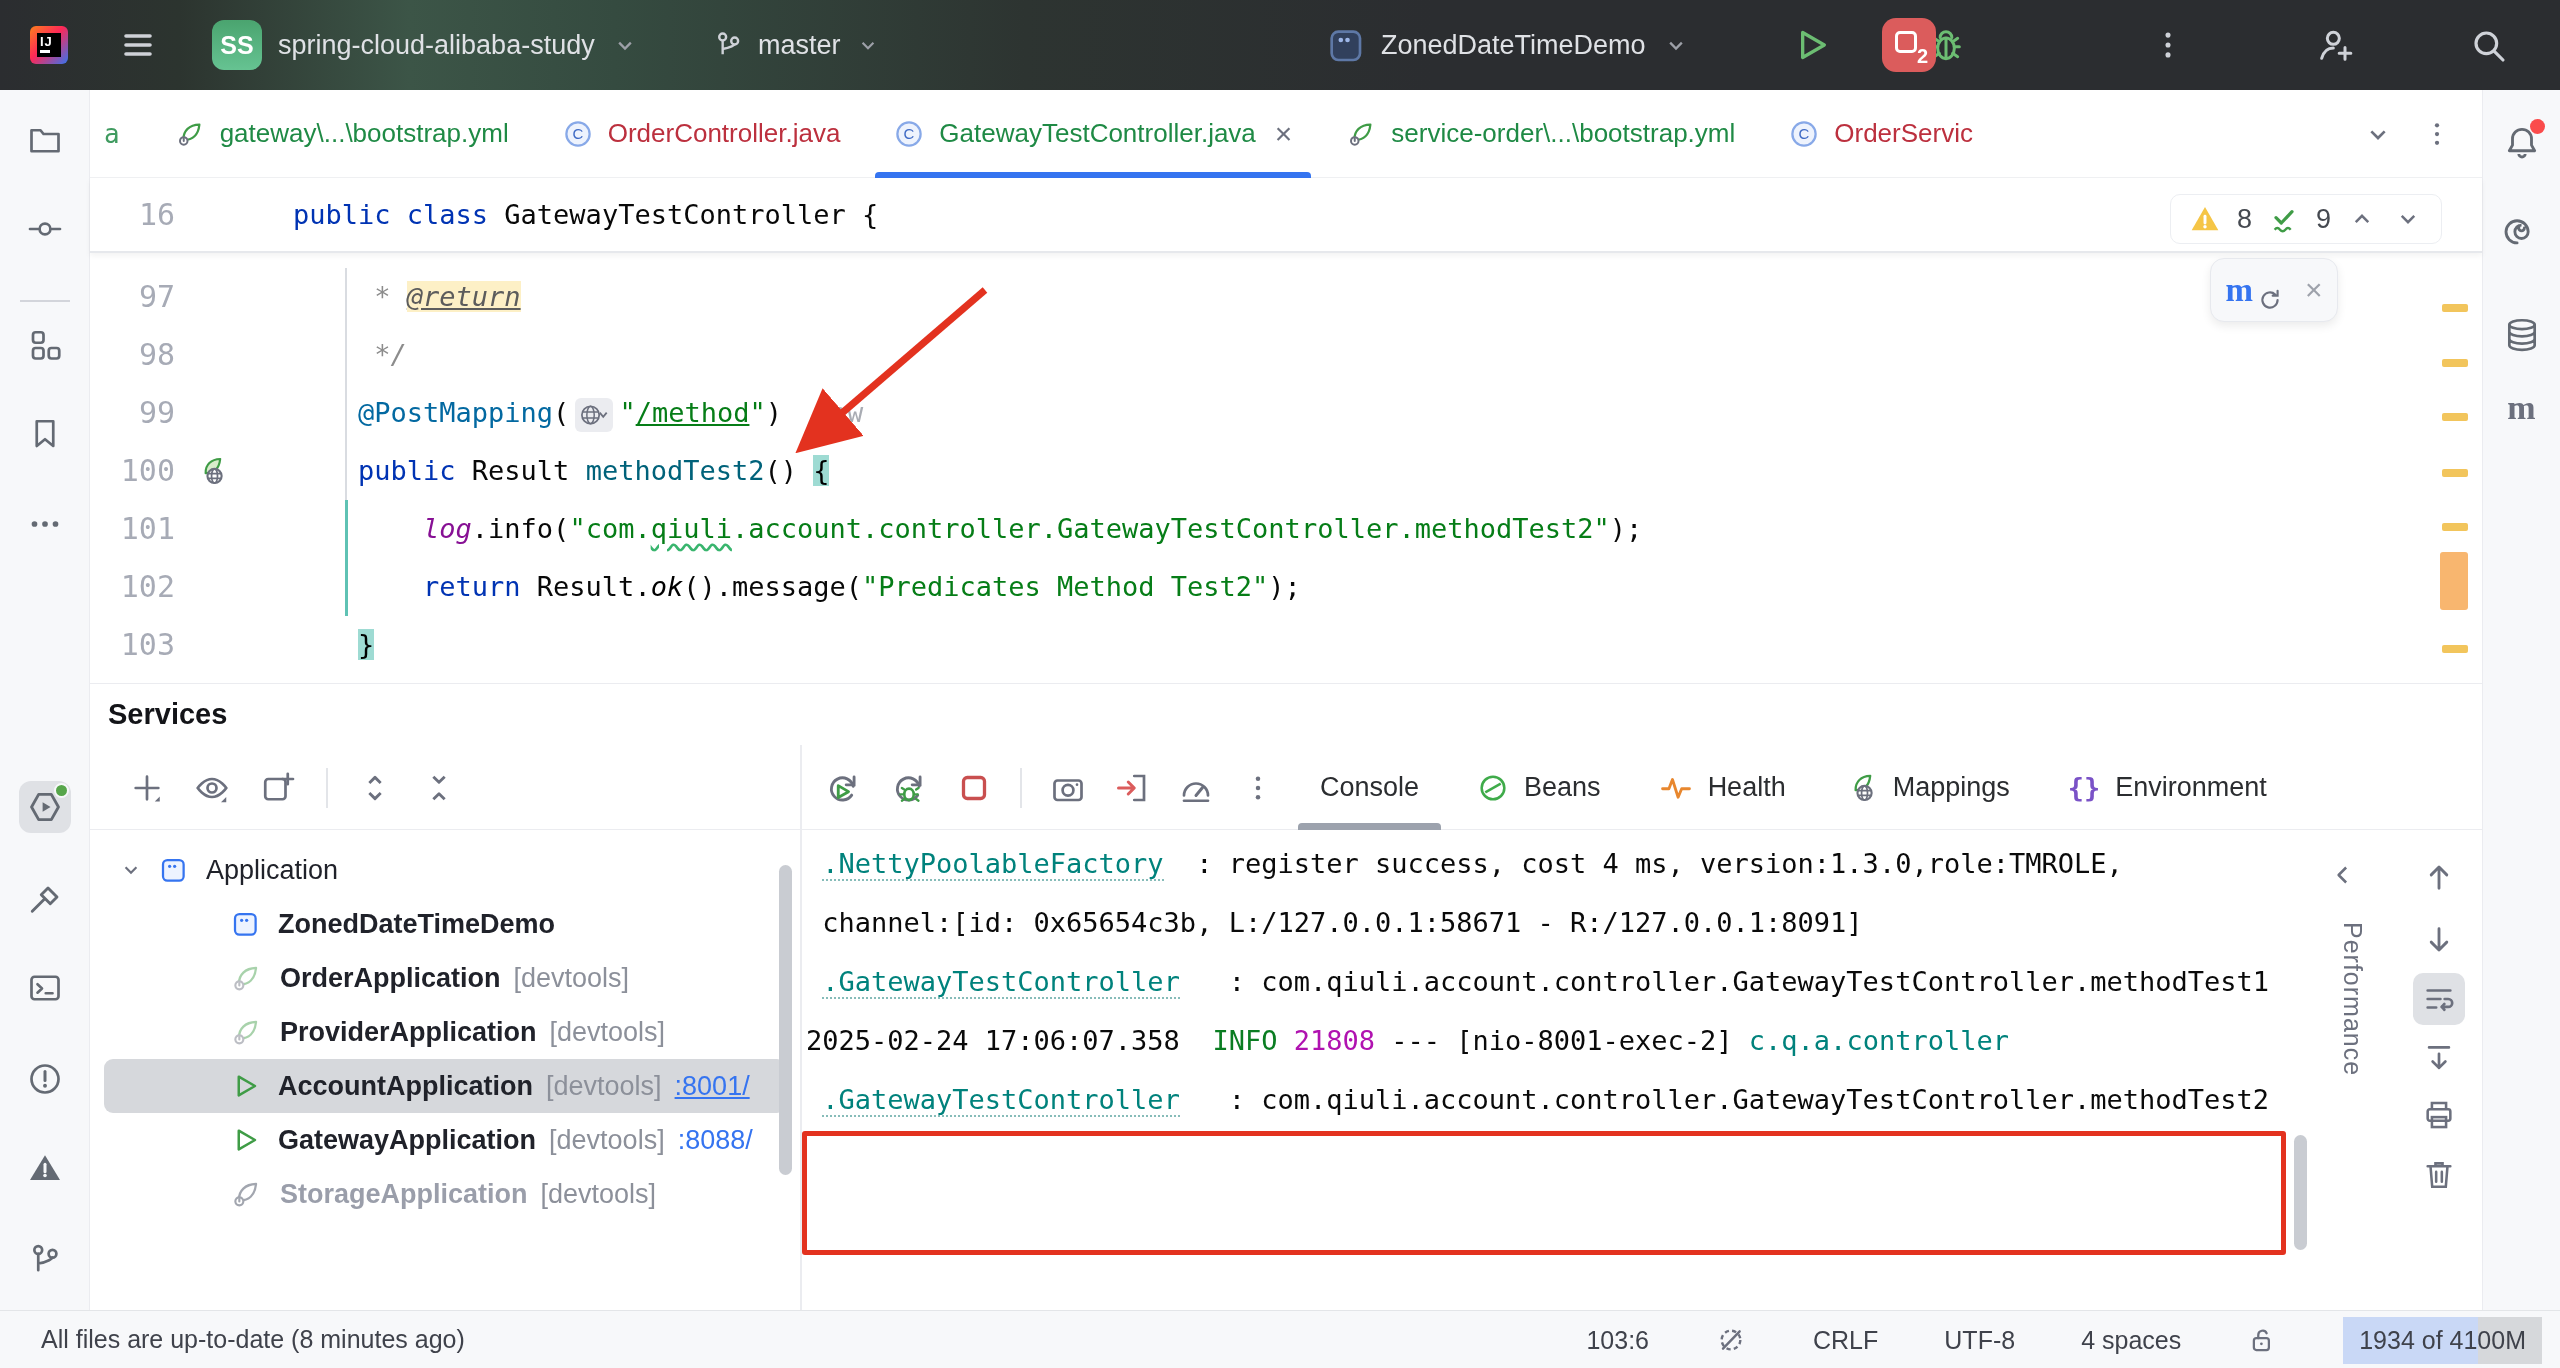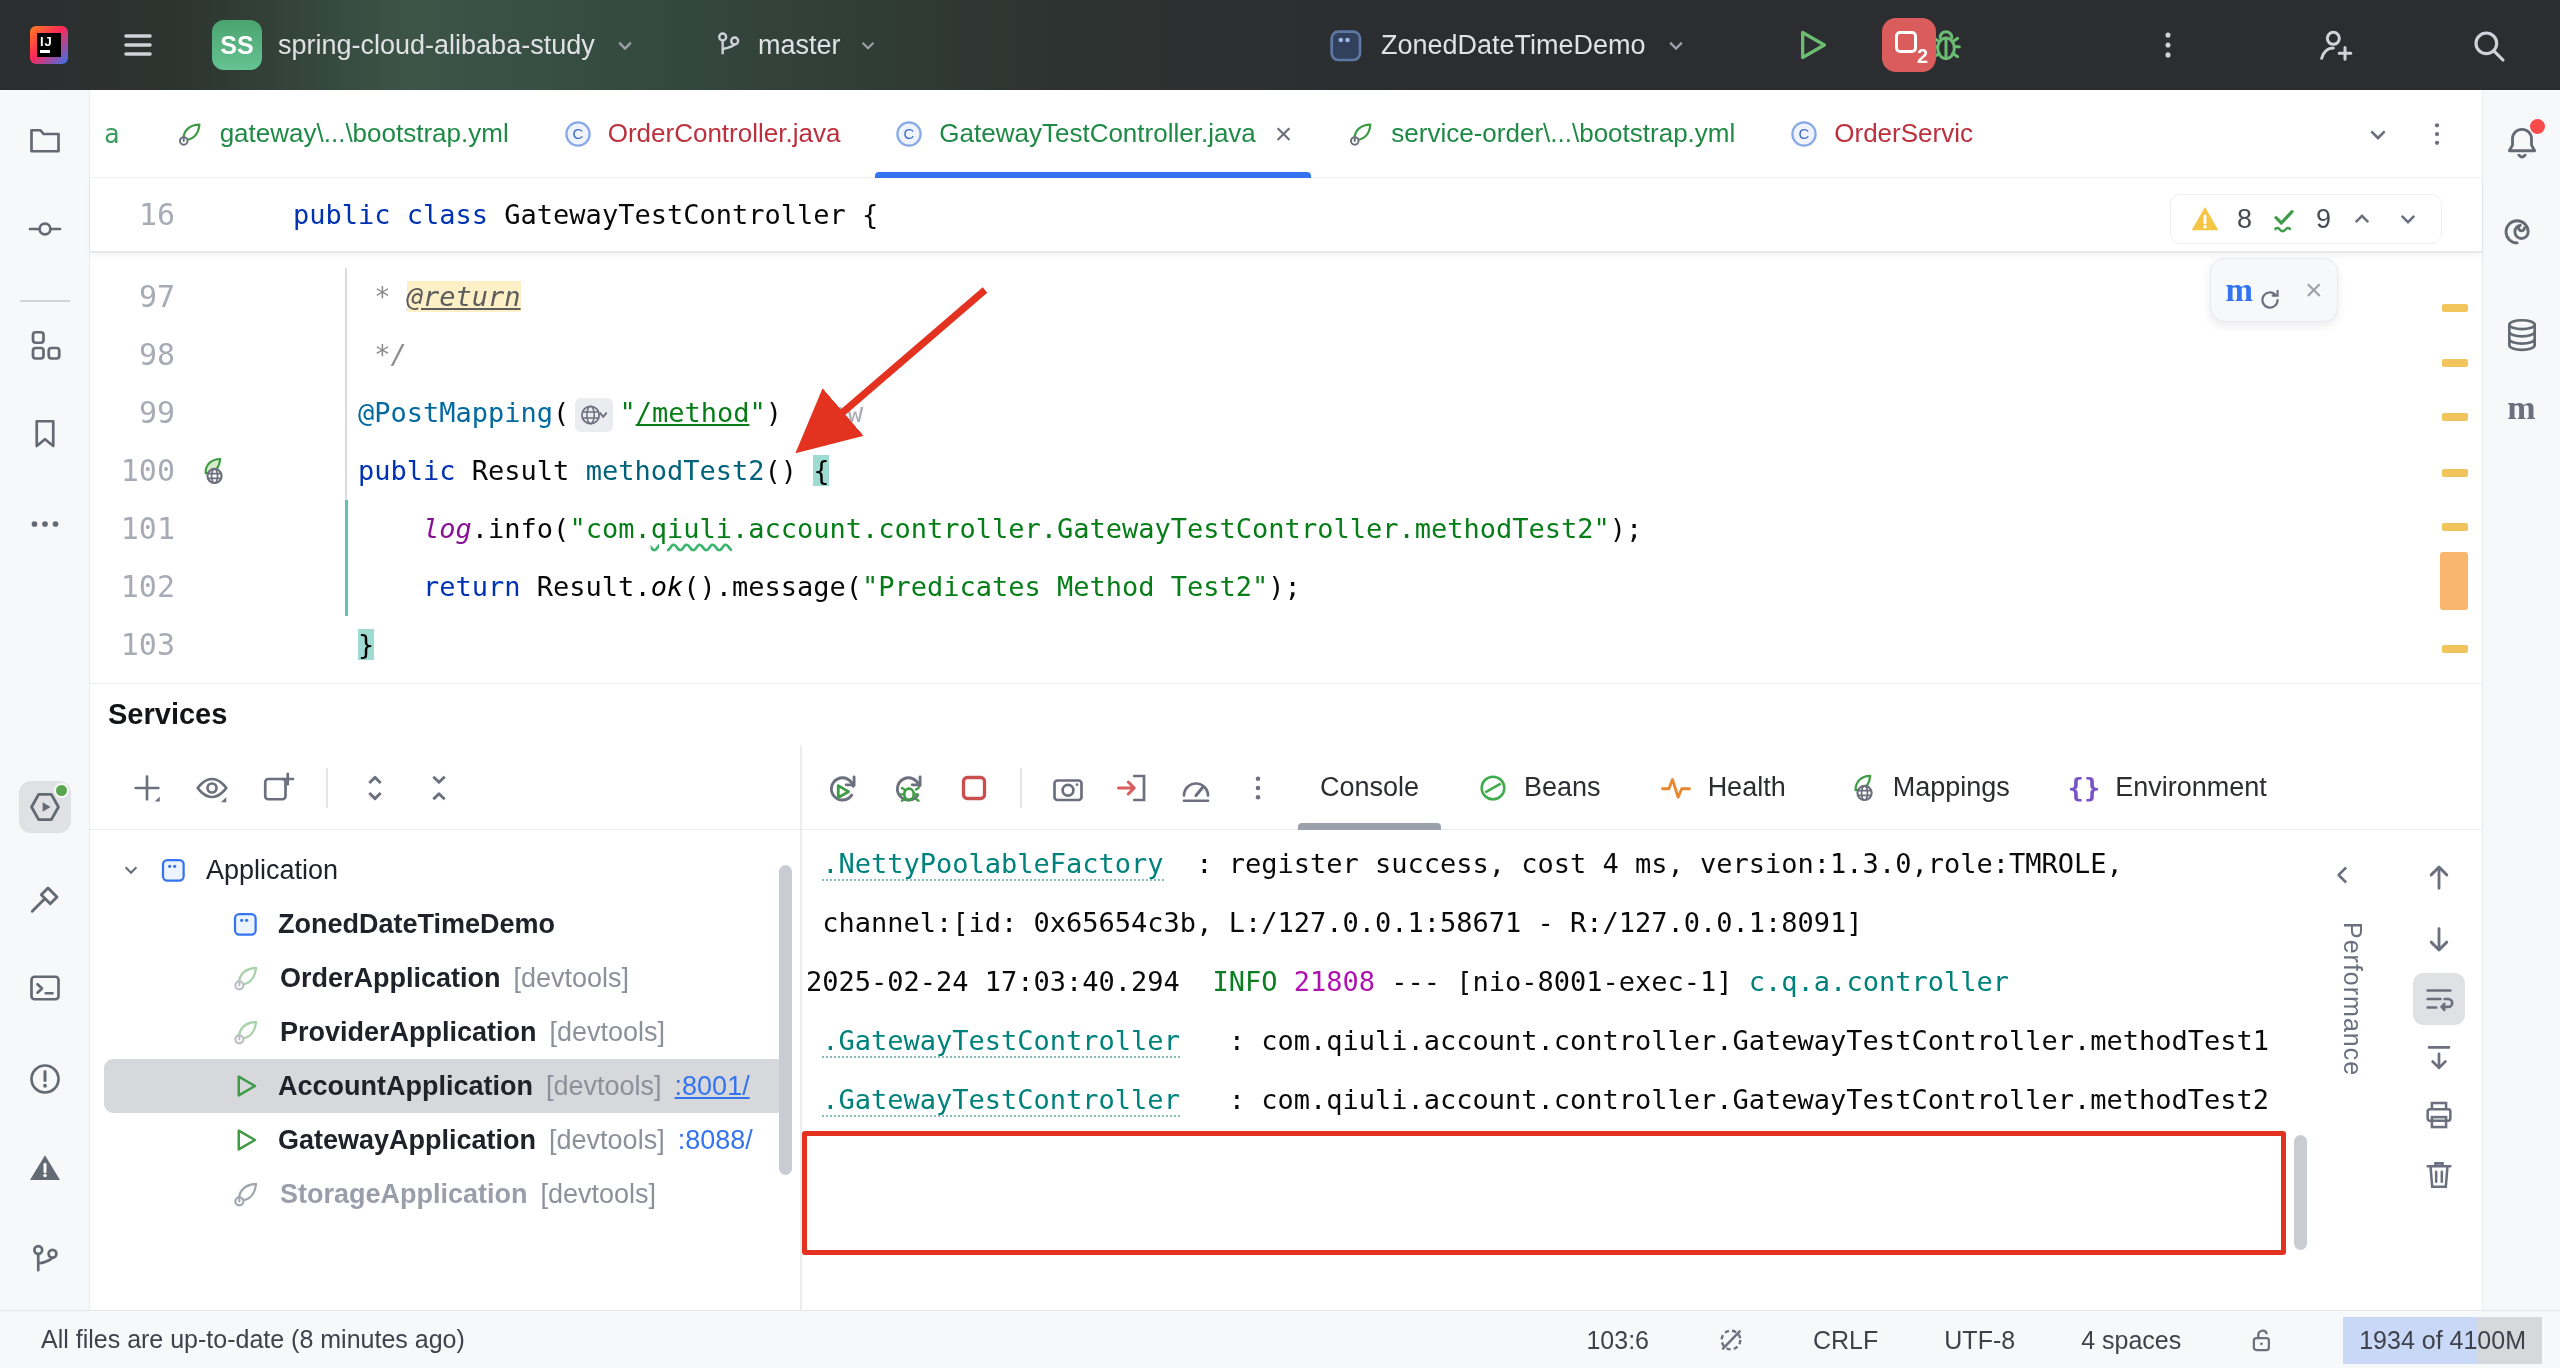--- a/index.html
+++ b/index.html
@@ -679,22 +679,22 @@
             <span class="lbl bold">StorageApplication</span>
             <span class="badge">[devtools]</span>
           </div>
         </div>
       <div class="tree-scroll" style="left:689px"></div>
 
       <div class="console-pane">
         <div class="console-lines" id="console-lines">
             <div class="con-row"><span class="ck-p"> </span><span class="ck-loglink">.NettyPoolableFactory</span><span class="ck-p">  : register success, cost 4 ms, version:1.3.0,role:TMROLE,</span></div>
             <div class="con-row"><span class="ck-p"> channel:[id: 0x65654c3b, L:/127.0.0.1:58671 - R:/127.0.0.1:8091]</span></div>
-            <div class="con-row"><span class="ck-p">2025-02-24 17:03:40.294  </span><span class="ck-info">INFO</span><span class="ck-p"> </span><span class="ck-pid">21808</span><span class="ck-p"> --- [nio-8001-exec-1] </span><span class="ck-log">c.q.a.controller</span></div>
             <div class="con-row"><span class="ck-p"> </span><span class="ck-loglink">.GatewayTestController</span><span class="ck-p">   : com.qiuli.account.controller.GatewayTestController.methodTest1</span></div>
+            <div class="con-row"><span class="ck-p">2025-02-24 17:06:07.358  </span><span class="ck-info">INFO</span><span class="ck-p"> </span><span class="ck-pid">21808</span><span class="ck-p"> --- [nio-8001-exec-2] </span><span class="ck-log">c.q.a.controller</span></div>
             <div class="con-row"><span class="ck-p"> </span><span class="ck-loglink">.GatewayTestController</span><span class="ck-p">   : com.qiuli.account.controller.GatewayTestController.methodTest2</span></div>
           </div>
         <div class="red-box"></div>
         <div class="console-scroll"></div>
 
         <div class="perf-strip">
           <div class="icon-btn" style="position:absolute; left:18px; top:30px">
             <svg width="30" height="30" viewBox="0 0 24 24">
                 <path d="M14.5 6l-6 6 6 6" stroke="#6c707e" stroke-width="2" fill="none" stroke-linejoin="round"></path>
               </svg>

